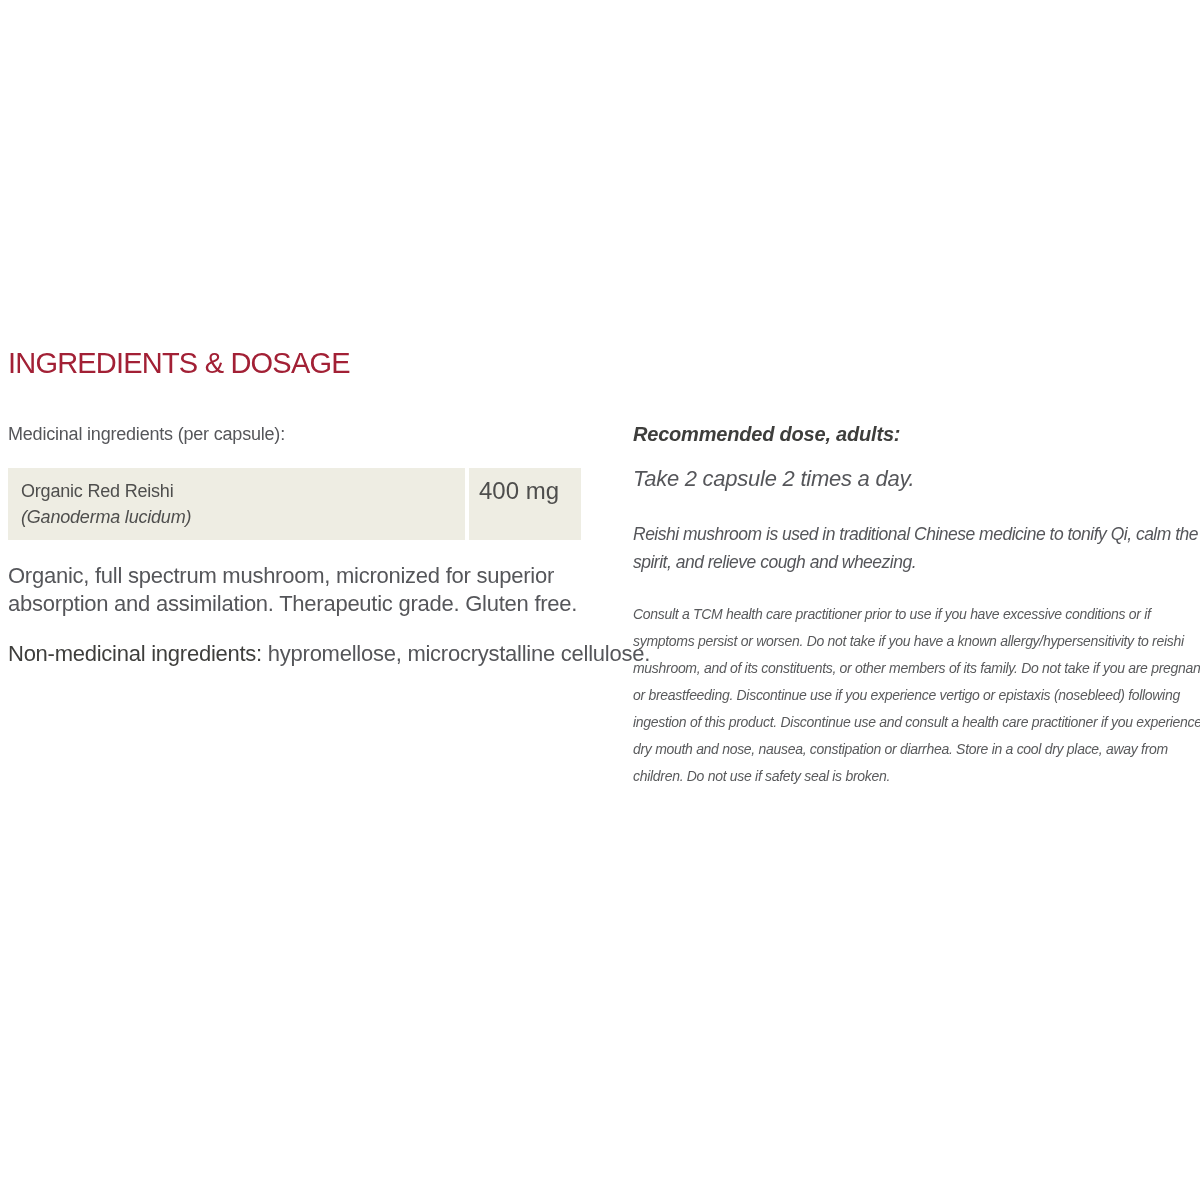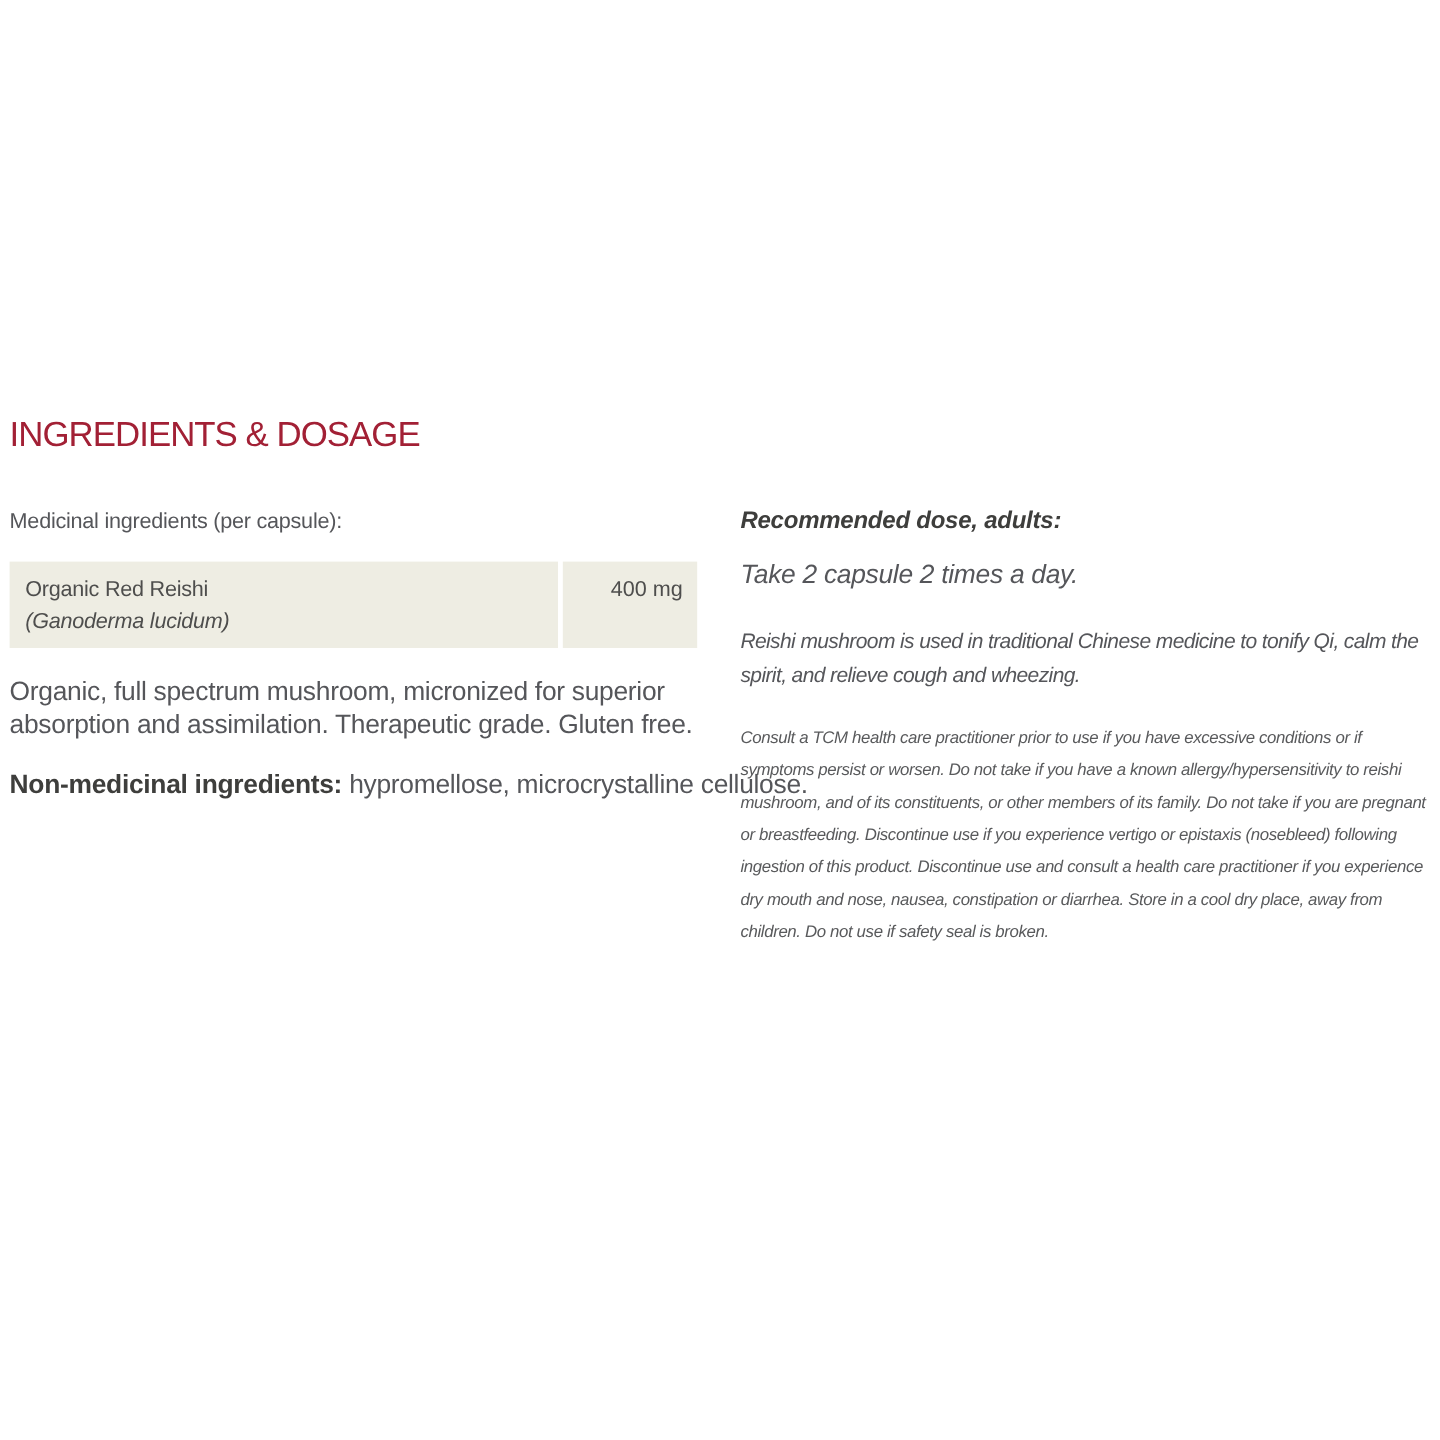--- a/index.html
+++ b/index.html
@@ -17,21 +17,21 @@
   .section-heading {
     margin: 0 0 38px 0;
     font-size: 29px;
     font-weight: 400;
     line-height: 38px;
     letter-spacing: -0.8px;
     color: var(--accent, #A22035);
   }
   .columns {
     display: flex;
-    gap: 36px;
+    gap: 52px;
     align-items: flex-start;
   }
   .col-left  { width: 573px; flex: 0 0 auto; }
   .col-right { width: 575px; flex: 0 0 auto; font-style: italic; }
 
   .label {
     margin: 0 0 20px 0;
     font-size: 18px;
     line-height: 28px;
     letter-spacing: -0.2px;
@@ -46,35 +46,35 @@
     padding: 10px 14px 10px 13px;
     font-size: 18px;
     line-height: 26px;
     letter-spacing: -0.2px;
     color: #4E4E4D;
   }
   .ing-latin { font-style: italic; }
   .cell-amount {
     flex: 0 0 112px;
     box-sizing: border-box;
-    text-align: right;
+    text-align: center;
     padding: 10px 12px 10px 0;
-    font-size: 18px;
+    font-size: 24px;
     line-height: 26px;
     color: #4E4E4D;
   }
   .body {
     margin: 0 0 22px 0;
     font-size: 22px;
     line-height: 28px;
     letter-spacing: -0.25px;
     color: #55565A;
   }
   .nonmed { white-space: nowrap; margin: 0; }
-  .nonmed b { color: #3E3E3C; font-weight: 700; }
+  .nonmed b { color: #3E3E3C; font-weight: 400; }
 
   .sub-heading {
     margin: 0 0 17px 0;
     font-size: 20px;
     font-weight: 700;
     line-height: 28px;
     letter-spacing: -0.2px;
     color: #3E3E3C;
   }
   .sub-heading.use-h { margin-bottom: 12px; }

